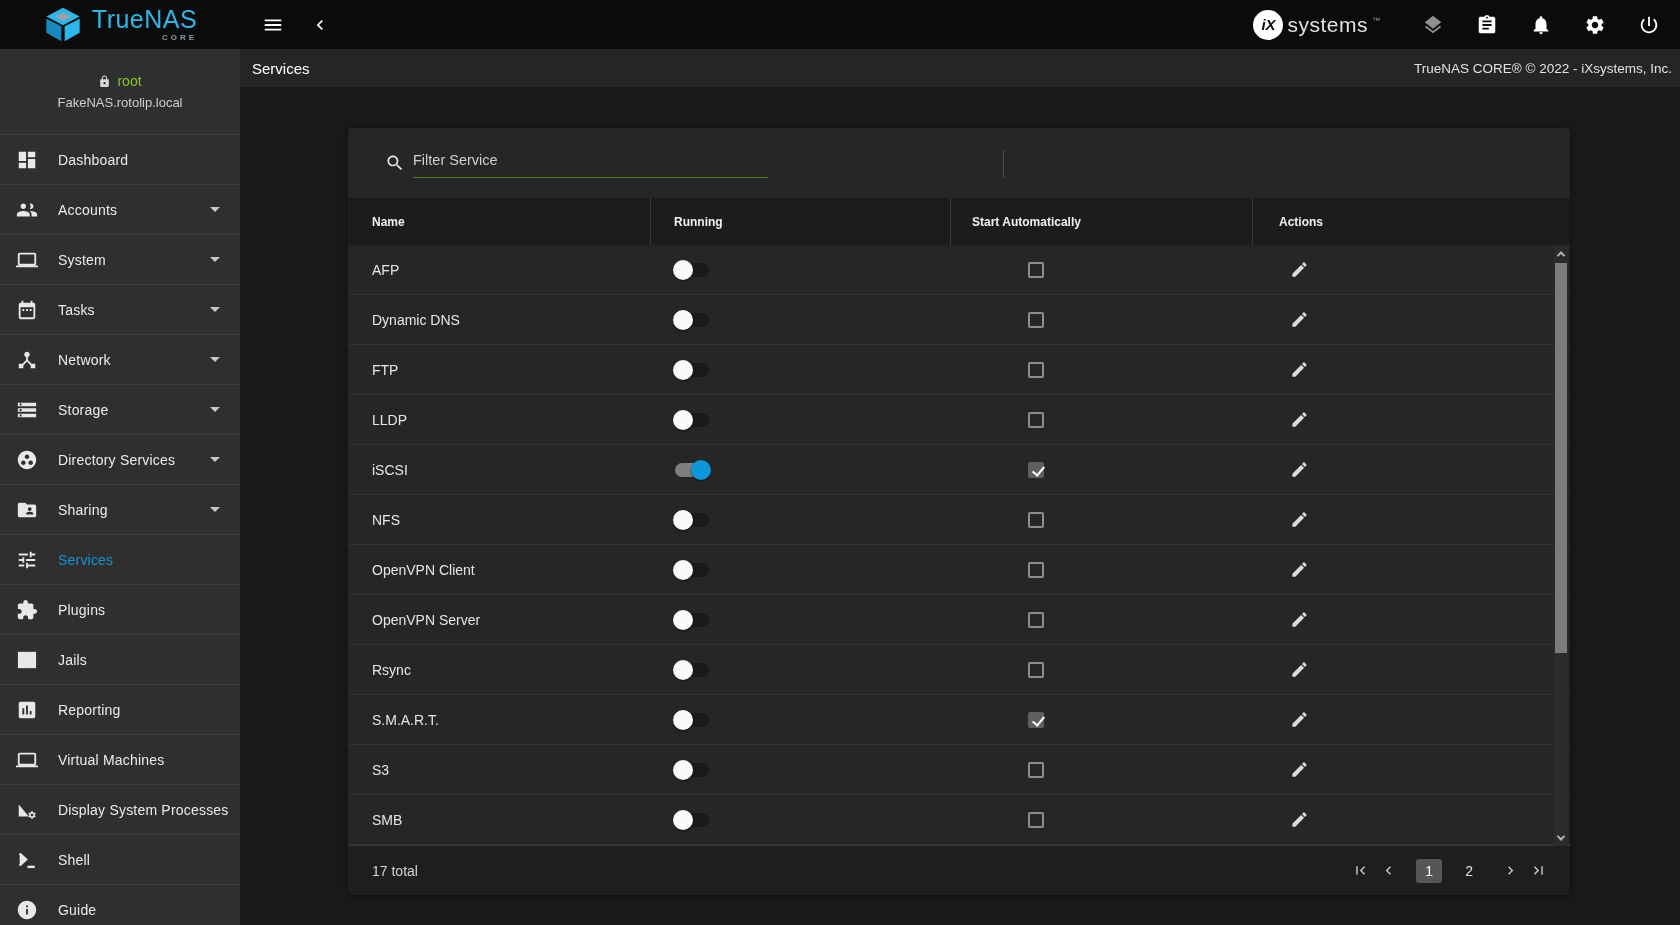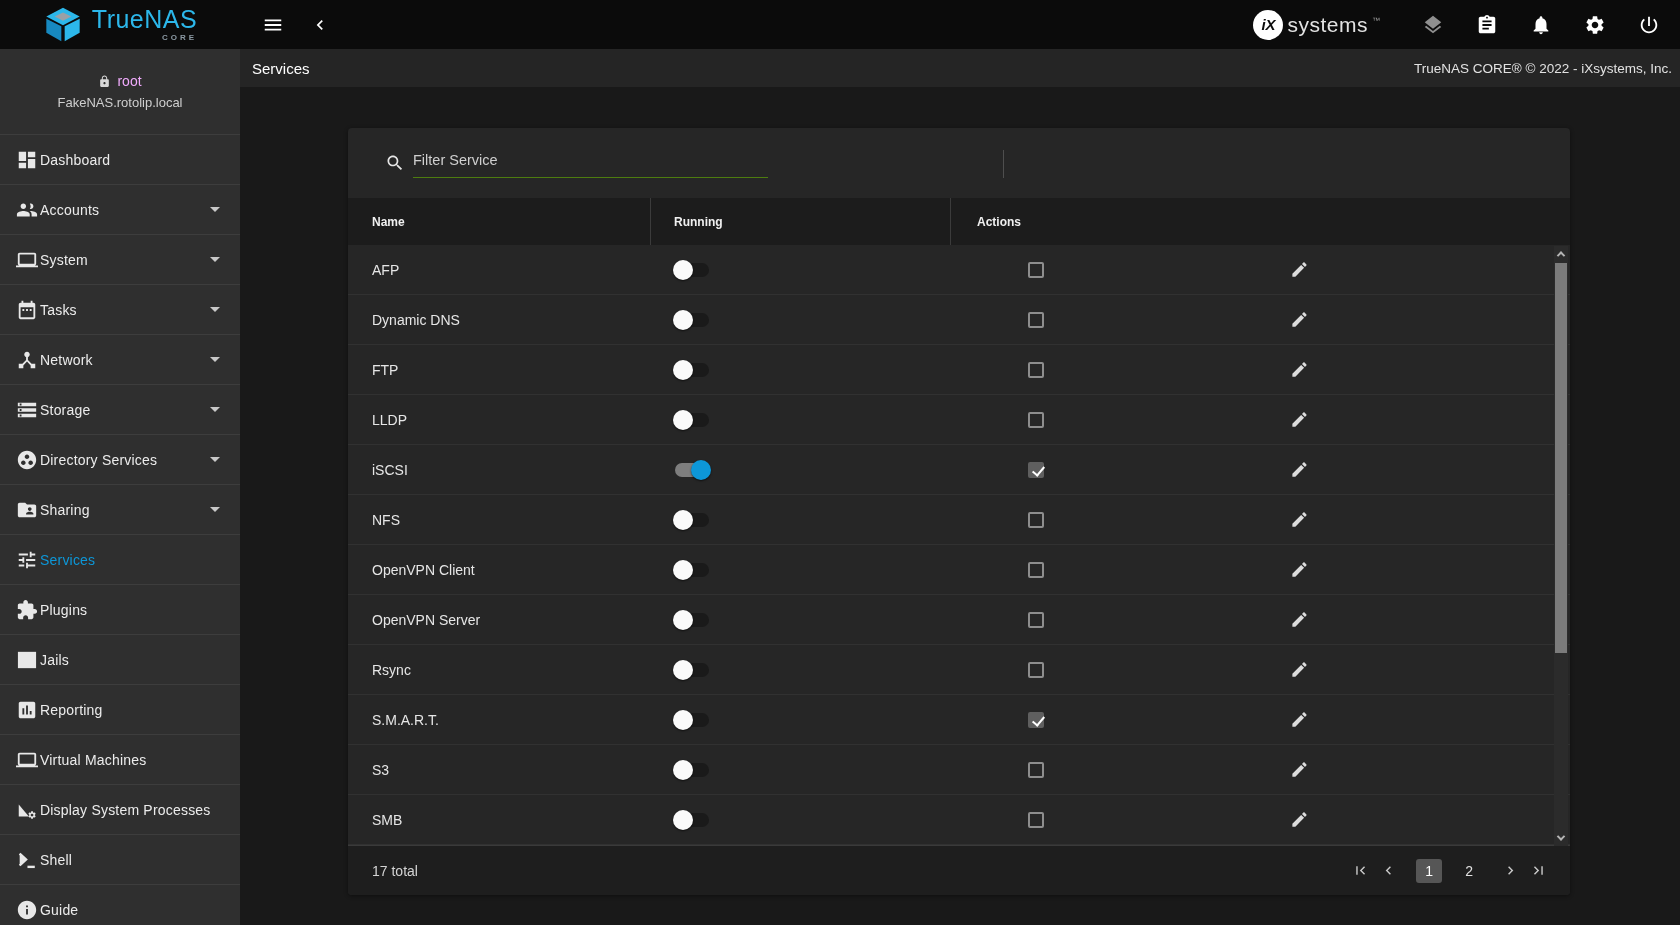--- a/index.html
+++ b/index.html
@@ -28,28 +28,28 @@
   .ix-text { color:#e3e3e3; font-size:21px; font-weight:400; letter-spacing:.5px; }
   .ix-tm { color:#9a9a9a; font-size:8px; align-self:flex-start; margin-top:6px; }
   .icon-gray { color:#8f8f8f; }
 
   
   .layout { display:flex; height:876px; }
 
   
   .sidebar { width:240px; background:#2f2f2f; overflow:hidden; }
   .user-block { height:85px; display:flex; flex-direction:column; align-items:center; justify-content:center; gap:6px; }
-  .user-line { display:flex; align-items:center; gap:6px; font-size:14px; color:#f0abfc; }
+  .user-line { display:flex; align-items:center; gap:6px; font-size:14px; color:#84cc16; }
   .user-line svg { width:13px; height:13px; fill:#d8d8d8; }
   .user-host { font-size:13px; color:#cfcfcf; }
   .menu-item { height:50px; display:flex; align-items:center; position:relative;
                border-top:1px solid rgba(255,255,255,.07); cursor:pointer; }
   .mi-icon { width:24px; height:24px; margin-left:16px; color:#e8e8e8; display:flex; align-items:center; }
   .mi-icon svg { width:22px; height:22px; fill:currentColor; }
-  .mi-label { font-size:14px; color:#ececec; letter-spacing:.2px; }
+  .mi-label { margin-left:18px; font-size:14px; color:#ececec; letter-spacing:.2px; }
   .menu-item.active .mi-label { color:var(--accent,#1a9fd9); }
   .mi-arrow { position:absolute; right:20px; width:0; height:0;
               border-left:5px solid transparent; border-right:5px solid transparent;
               border-top:5px solid #c9c9c9; }
 
   
   .content { flex:1; display:flex; flex-direction:column; }
   .breadcrumb-bar { height:38px; background:#252525; display:flex; align-items:center; padding:0 8px 0 12px; }
   .bc-title { font-size:15px; font-weight:500; color:#fff; }
   .bc-copy { margin-left:auto; font-size:13.5px; color:#e2e2e2; }
@@ -380,20 +380,21 @@
             <svg class="search-icon" viewBox="0 0 24 24">
                 <path d="M15.5 14h-.79l-.28-.27C15.41 12.59 16 11.11 16 9.5 16 5.91 13.09 3 9.5 3S3 5.91 3 9.5 5.91 16 9.5 16c1.61 0 3.09-.59 4.23-1.57l.27.28v.79l5 4.99L20.49 19l-4.99-5zm-6 0C7.01 14 5 11.99 5 9.5S7.01 5 9.5 5 14 7.01 14 9.5 11.99 14 9.5 14z"></path>
               </svg>
             <input class="filter-input" type="text" placeholder="Filter Service" style="">
             <div class="filter-caret"></div>
           </div>
 
           <div class="thead">
             <div class="hcell col-name">Name</div>
             <div class="hcell col-running">Running</div>
+            <div class="hcell col-auto">Start Automatically</div>
             <div class="hcell col-actions">Actions</div>
           </div>
 
           <div class="tbody" id="table-body">
   <div class="trow">
     <div class="cell col-name">
                   <span class="row-name">AFP</span>
                 </div>
     <div class="cell col-running">
       <div class="toggle">

